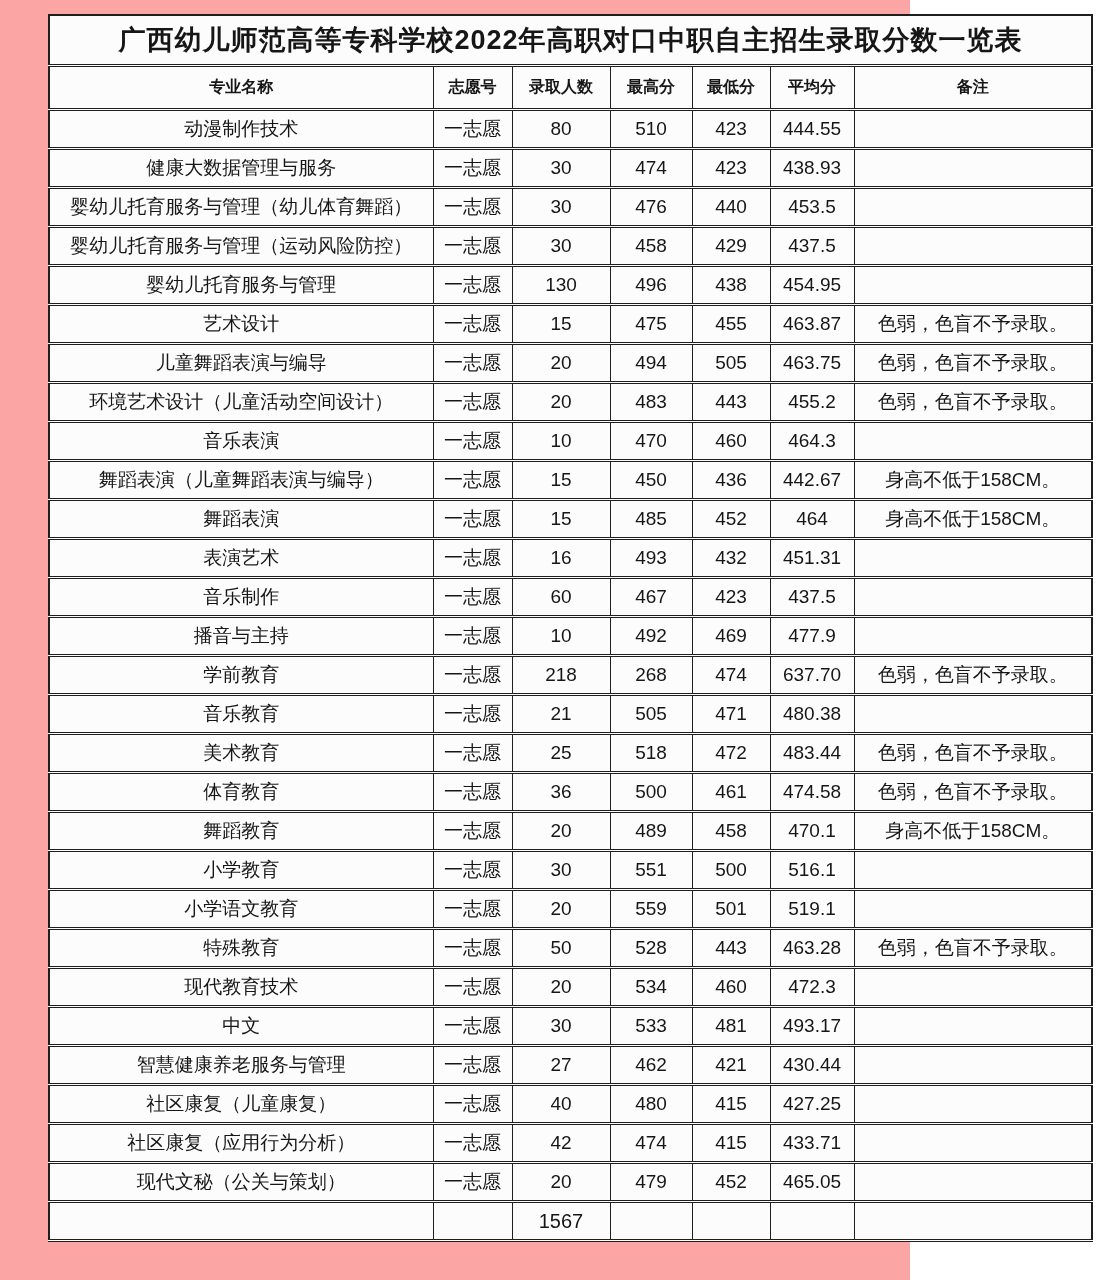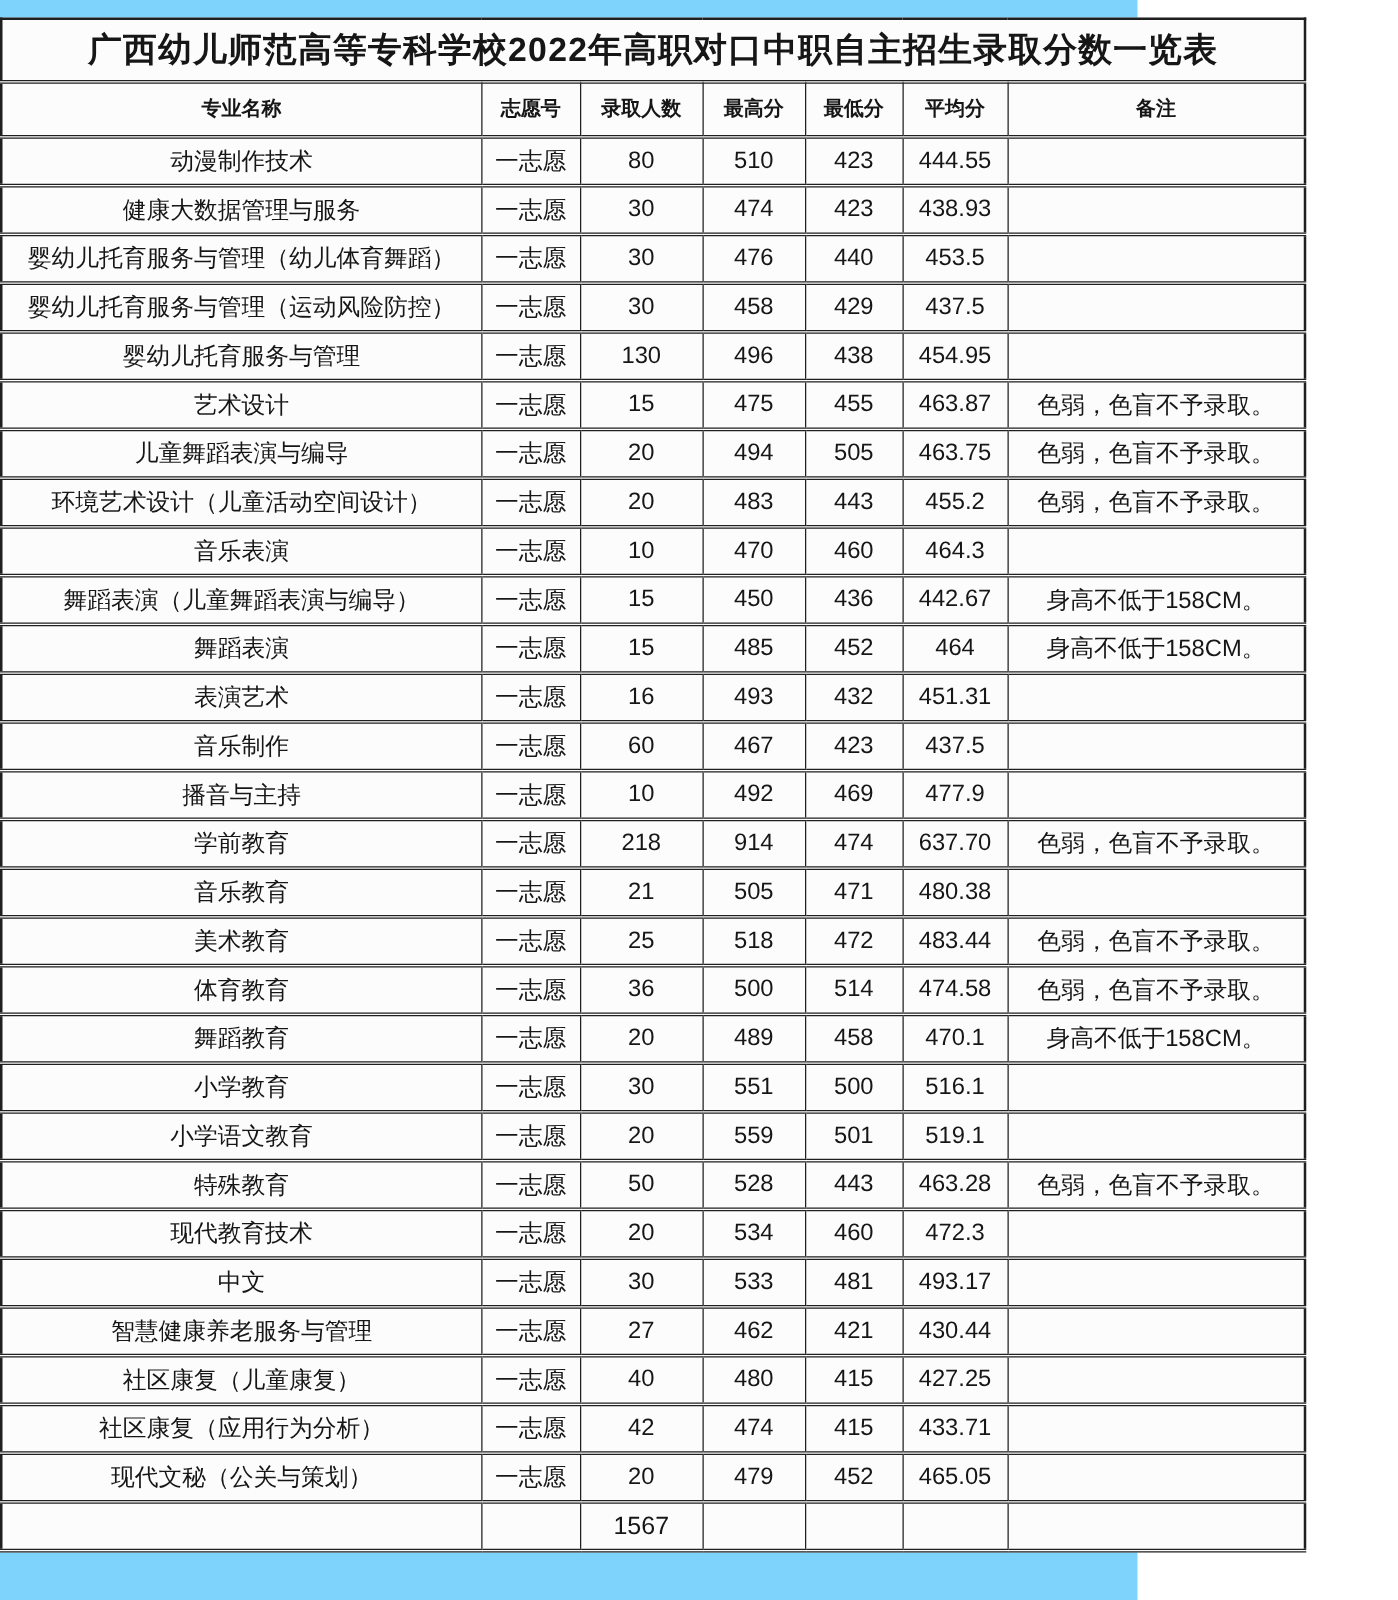--- a/index.html
+++ b/index.html
@@ -4,23 +4,24 @@
 <style>
   html, body {
     margin: 0;
     padding: 0;
     background: #ffffff;
     font-family: "Liberation Sans", "DejaVu Sans", sans-serif;
   }
   .page {
     width: 910px;
     height: 1280px;
-    background: #7dd3fc;
+    background: #fca5a5;
     box-sizing: border-box;
     padding-top: 14px;
+    padding-left: 48px;
   }
   table.score-table {
     border-collapse: collapse;
     table-layout: fixed;
     width: 1043px;
     margin: 0 auto;
     background: #fcfcfc;
     color: #161616;
   }
   table.score-table, table.score-table th, table.score-table td {
@@ -215,21 +216,21 @@
           <td>10</td>
           <td>492</td>
           <td>469</td>
           <td>477.9</td>
           <td></td>
         </tr>
         <tr>
           <td>学前教育</td>
           <td>一志愿</td>
           <td>218</td>
-          <td>914</td>
+          <td>268</td>
           <td>474</td>
           <td>637.70</td>
           <td>色弱，色盲不予录取。</td>
         </tr>
         <tr>
           <td>音乐教育</td>
           <td>一志愿</td>
           <td>21</td>
           <td>505</td>
           <td>471</td>
@@ -243,21 +244,21 @@
           <td>518</td>
           <td>472</td>
           <td>483.44</td>
           <td>色弱，色盲不予录取。</td>
         </tr>
         <tr>
           <td>体育教育</td>
           <td>一志愿</td>
           <td>36</td>
           <td>500</td>
-          <td>514</td>
+          <td>461</td>
           <td>474.58</td>
           <td>色弱，色盲不予录取。</td>
         </tr>
         <tr>
           <td>舞蹈教育</td>
           <td>一志愿</td>
           <td>20</td>
           <td>489</td>
           <td>458</td>
           <td>470.1</td>

